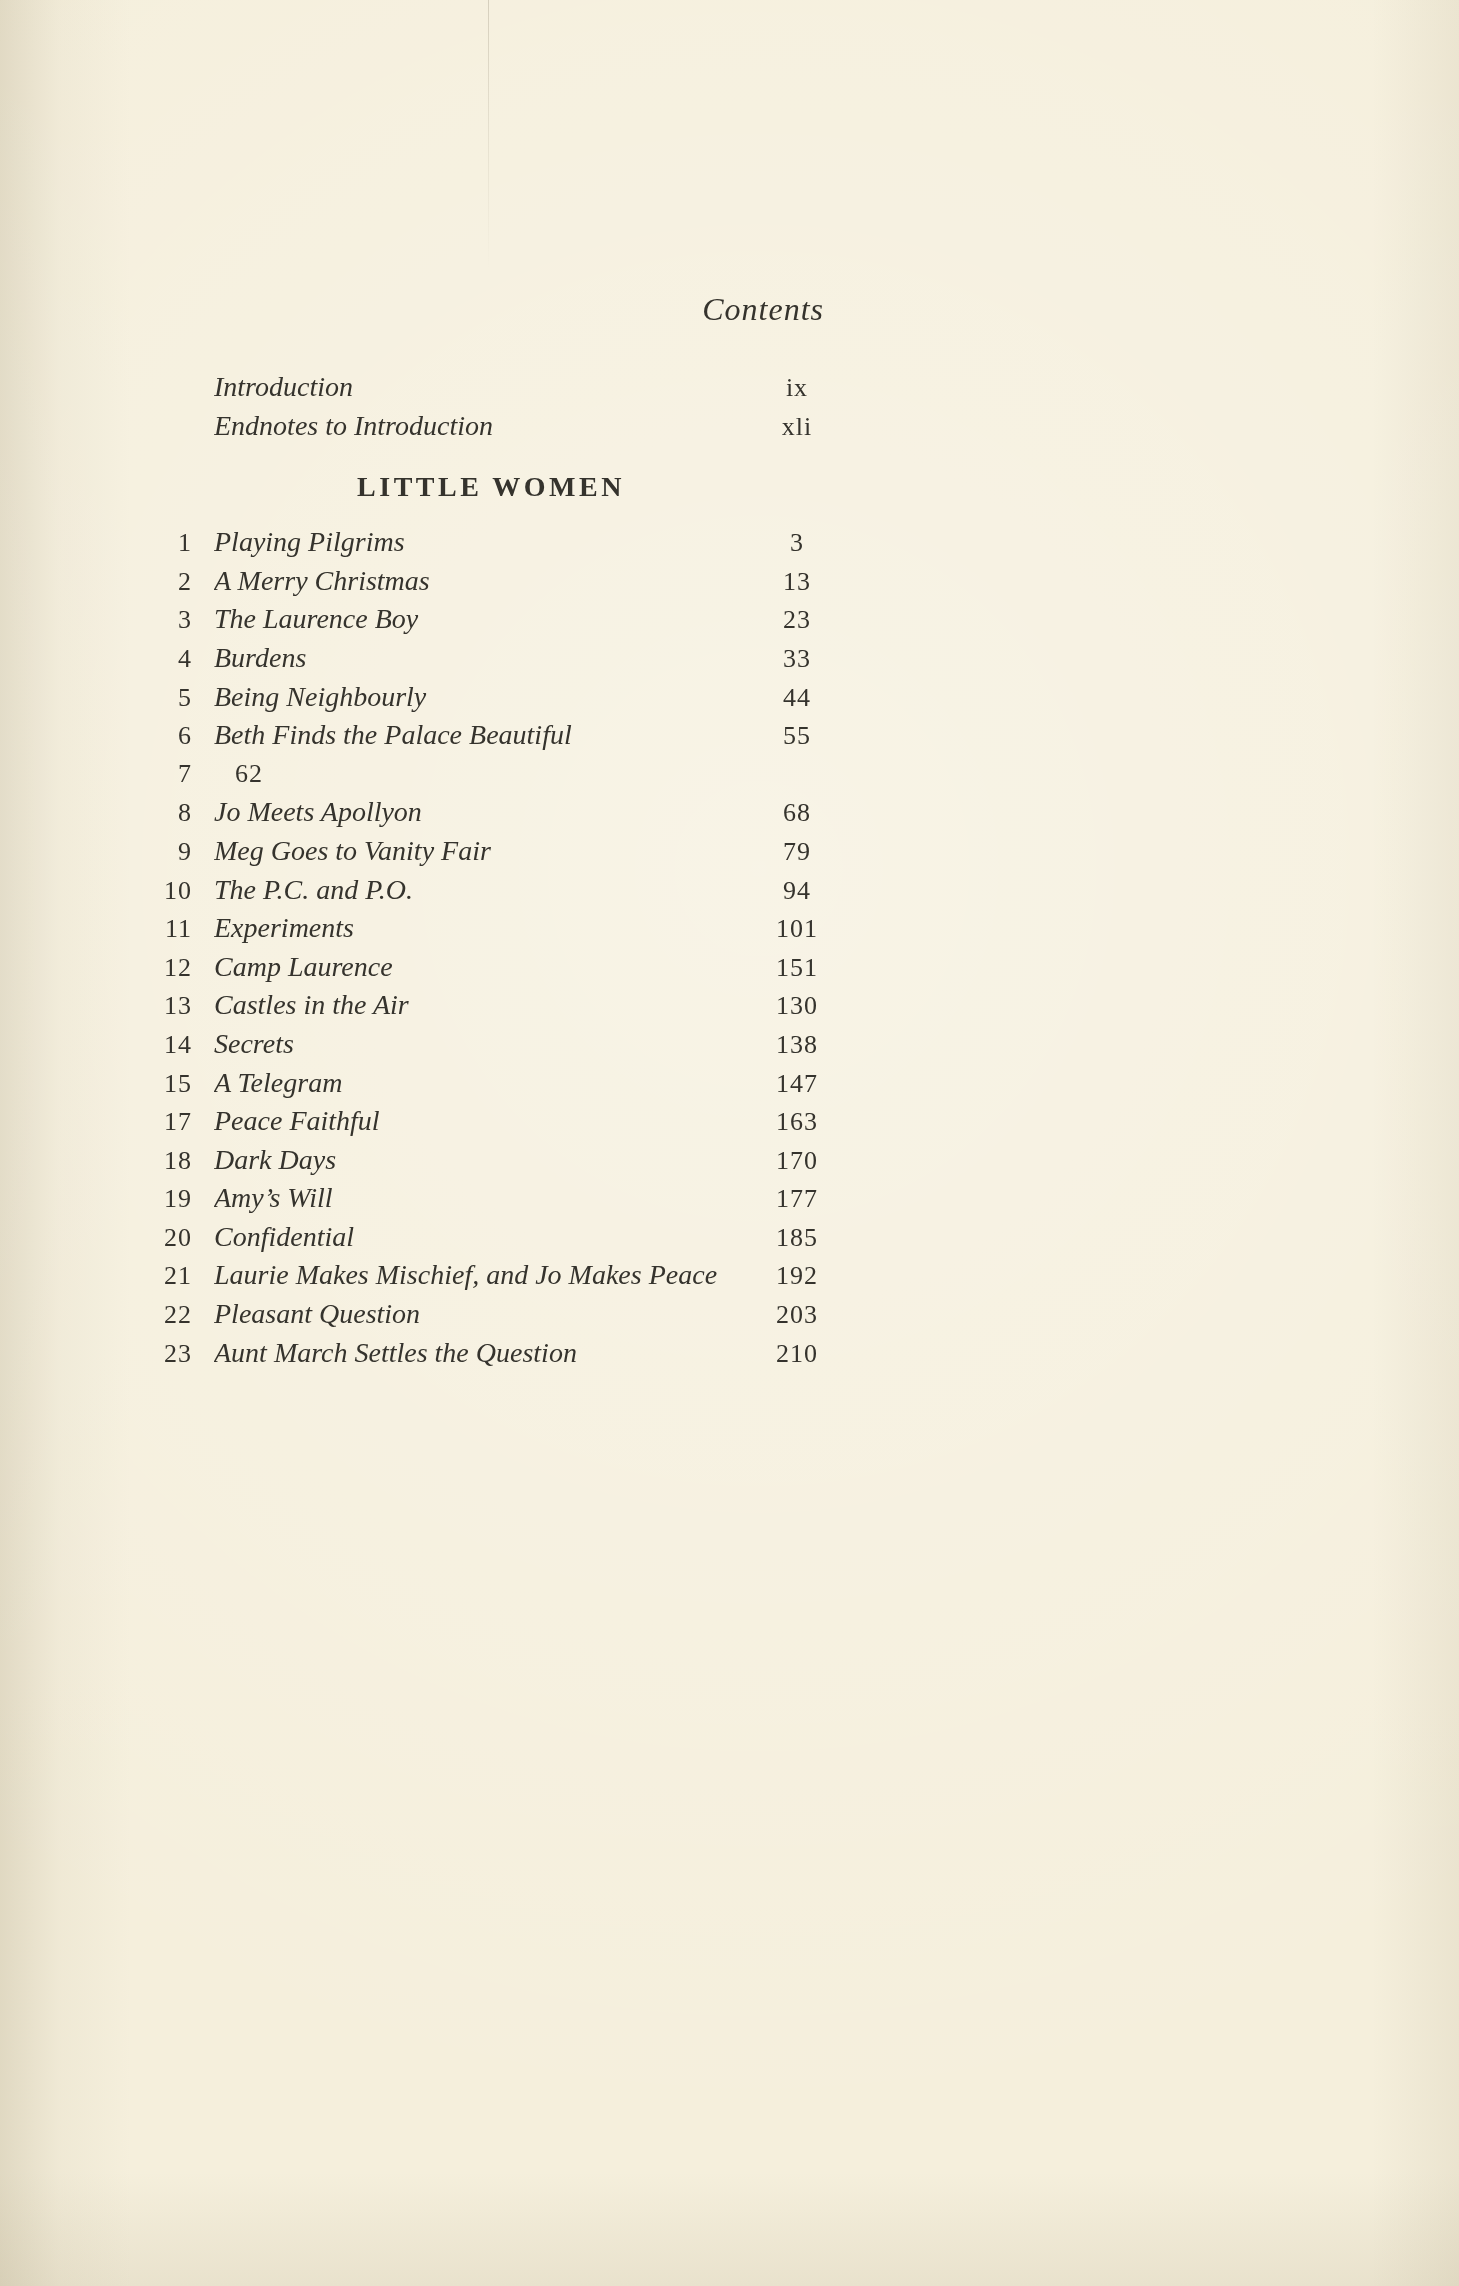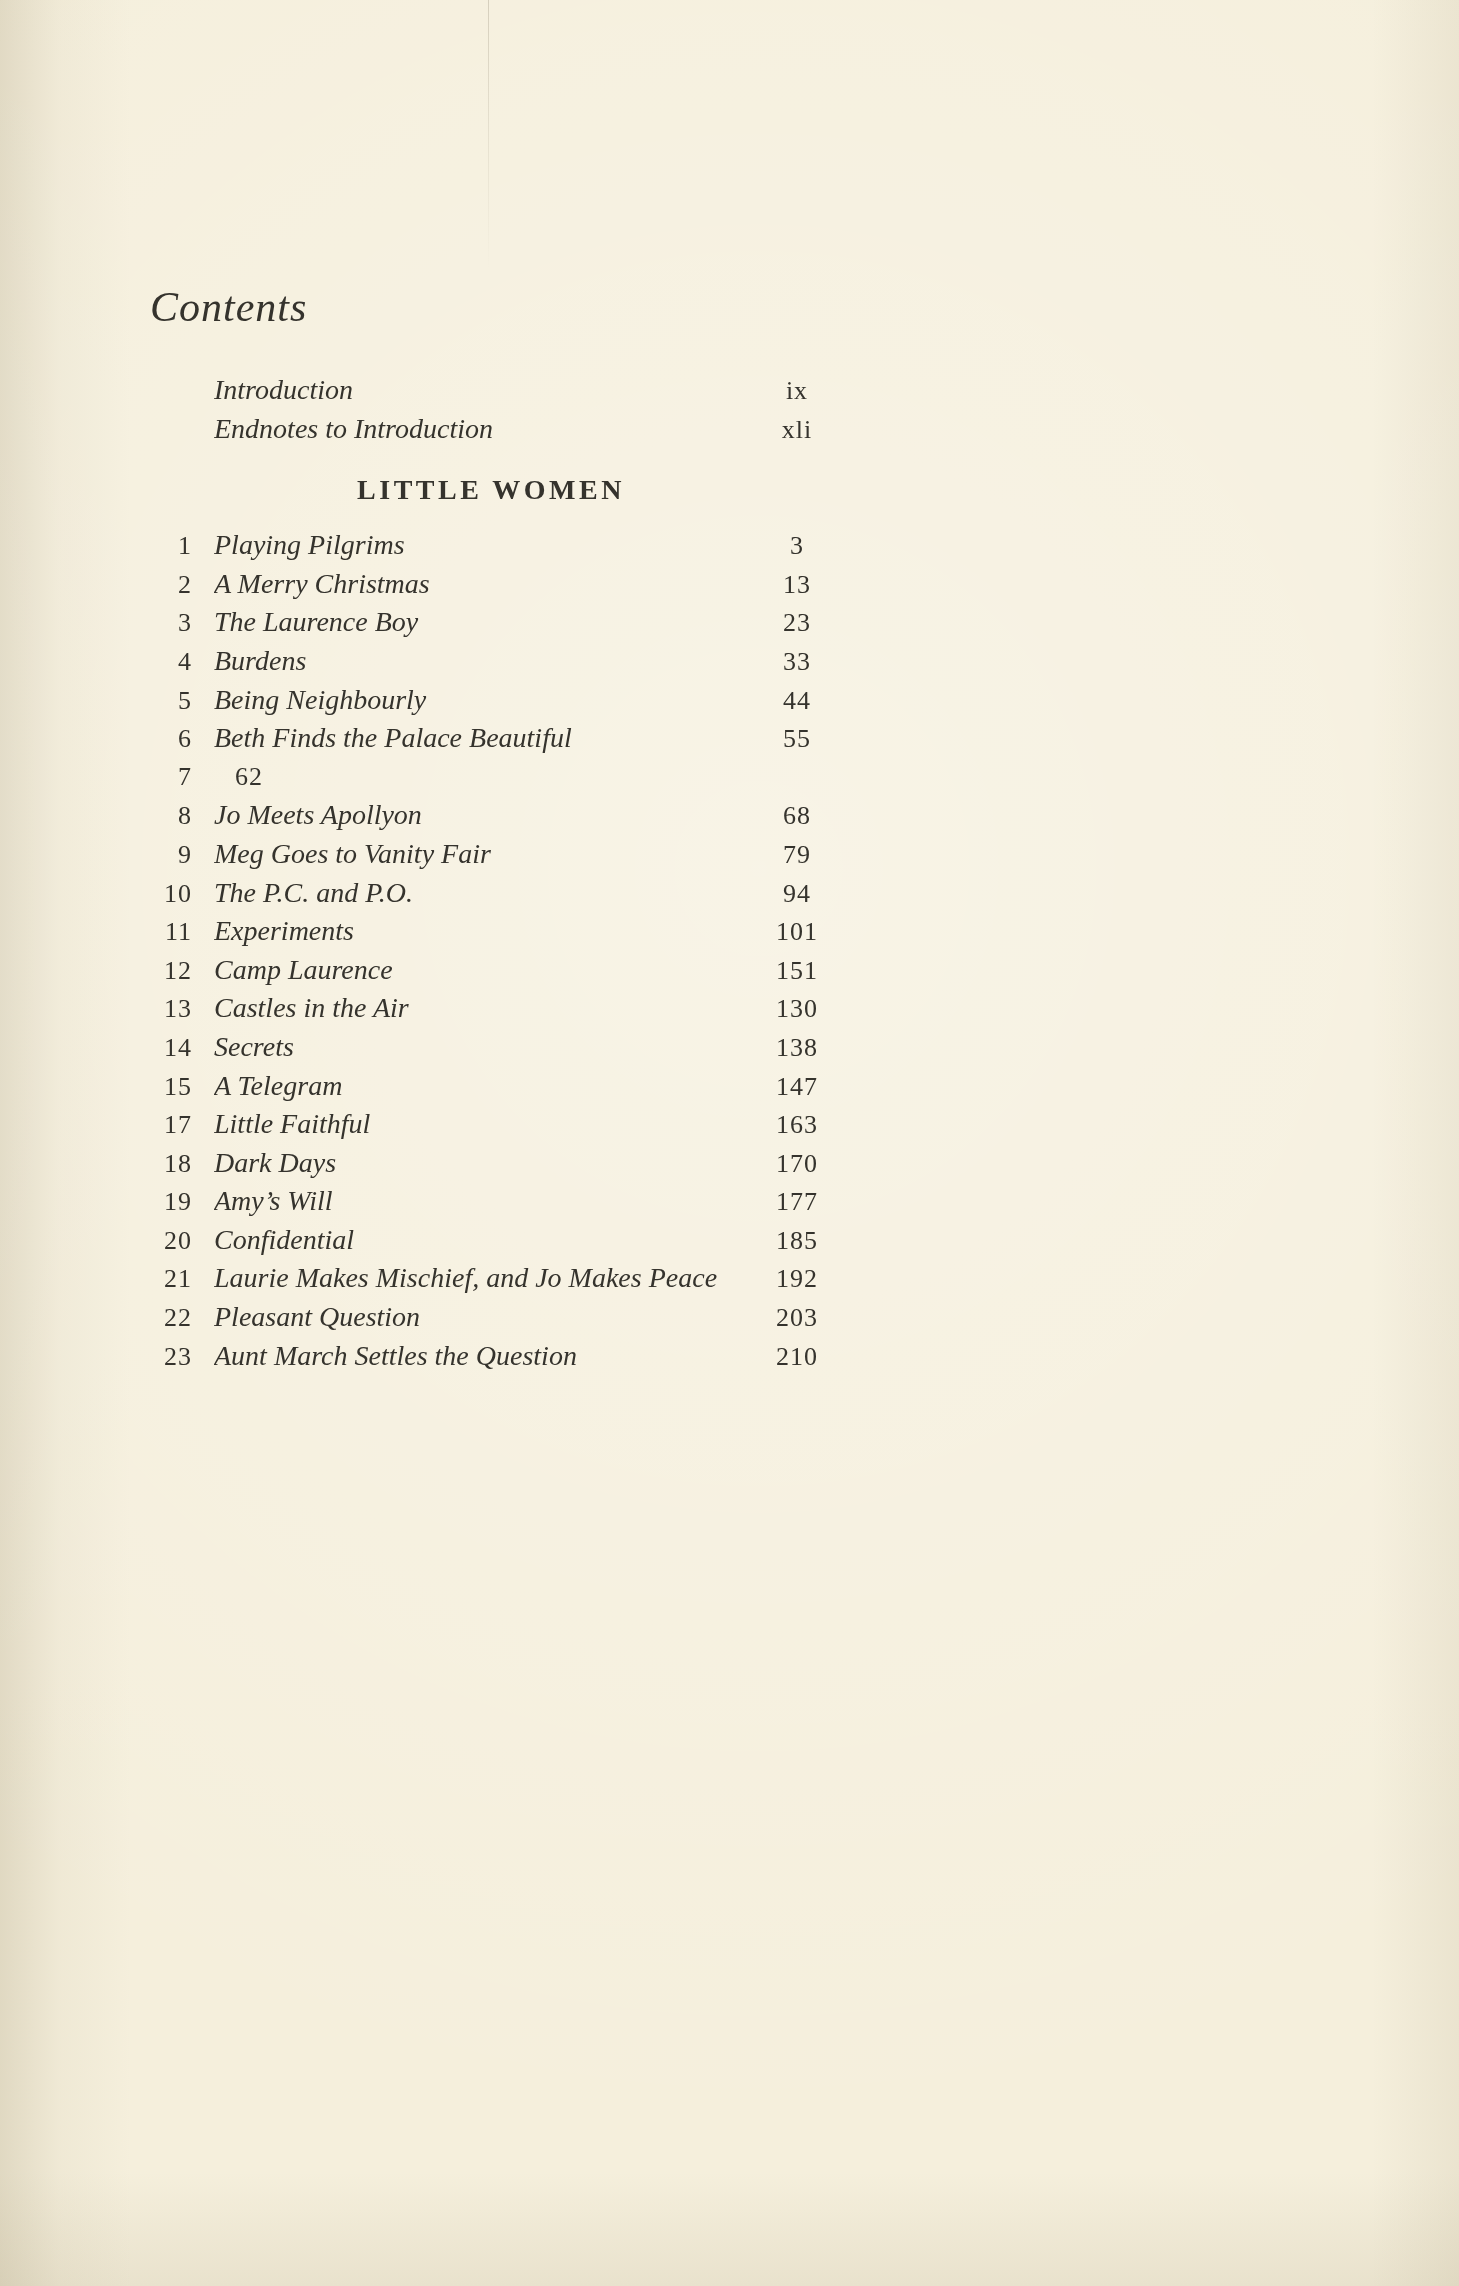--- a/index.html
+++ b/index.html
@@ -34,24 +34,24 @@
     height: 270px;
     background: linear-gradient(180deg, rgba(120,110,90,0.25), rgba(120,110,90,0));
   }
   .text-block {
     position: absolute;
     left: 150px;
     top: 0;
     width: 682px;
   }
   .contents-title {
-    margin: 0;
+    margin: 8px;
     padding-top: 283px;
-    text-align: left;
-    font-size: 42px;
+    text-align: right;
+    font-size: 32px;
     font-style: italic;
     font-weight: normal;
     letter-spacing: 1px;
   }
   .front-matter {
     margin-top: 40px;
   }
   .toc-row {
     display: flex;
     align-items: baseline;
@@ -204,21 +204,21 @@
 
         <div class="toc-row">
           <span class="num">15</span>
           <span class="title">A Telegram</span>
           <span class="pageno">147</span>
         </div>
 
 
         <div class="toc-row">
           <span class="num">17</span>
-          <span class="title">Little Faithful</span>
+          <span class="title">Peace Faithful</span>
           <span class="pageno">163</span>
         </div>
 
         <div class="toc-row">
           <span class="num">18</span>
           <span class="title">Dark Days</span>
           <span class="pageno">170</span>
         </div>
 
         <div class="toc-row">

